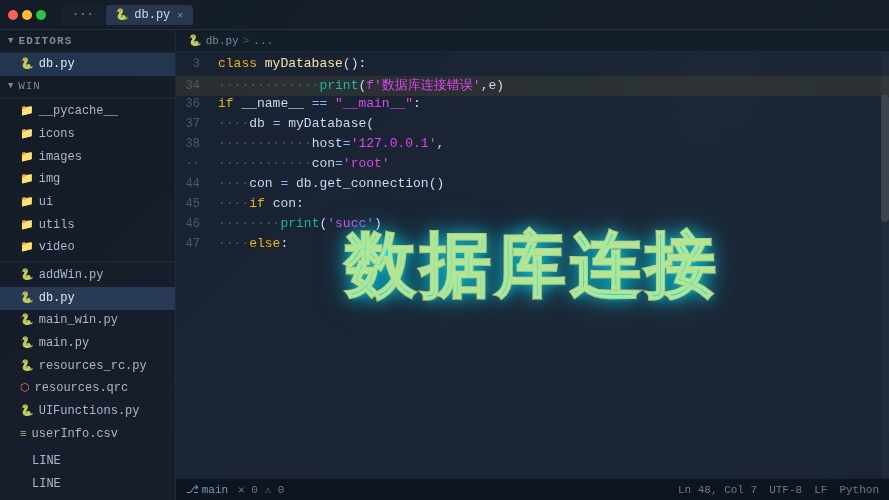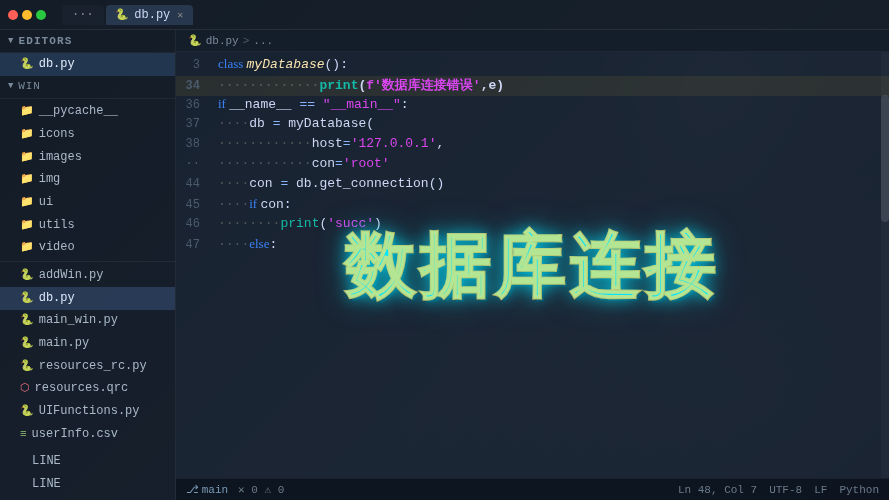--- a/index.html
+++ b/index.html
@@ -232,45 +232,44 @@
       padding: 4px 0;
     }
 
     .code-line {
       display: flex;
       align-items: baseline;
       min-height: 20px;
     }
     .code-line.highlighted-line {
       background: rgba(255, 200, 50, 0.08);
-      font-weight: bold;
     }
 
     .line-number {
       width: 38px;
       text-align: right;
       padding-right: 14px;
       font-size: 12px;
       color: #4a5a6a;
       user-select: none;
       flex-shrink: 0;
     }
 
     .line-content {
       font-size: 13px;
       color: #cdd6f4;
       white-space: pre;
       padding-left: 4px;
     }
 
     
-    .kw { color: #3b82f6; font-family: Liberation Serif, serif; } 
+    .kw { color: #eab308; } 
     .fn { color: #14b8a6; } 
     .str { color: #d946ef; } 
-    .cls { color: #f9e2af; font-style: italic; } 
+    .cls { color: #f9e2af; } 
     .op { color: #89b4fa; } 
     .plain { color: #cdd6f4; }
     .dots { color: #555; }
 
     
     .big-title-overlay {
       position: absolute;
       top: 50%;
       left: 50%;
       transform: translate(-50%, -50%);

